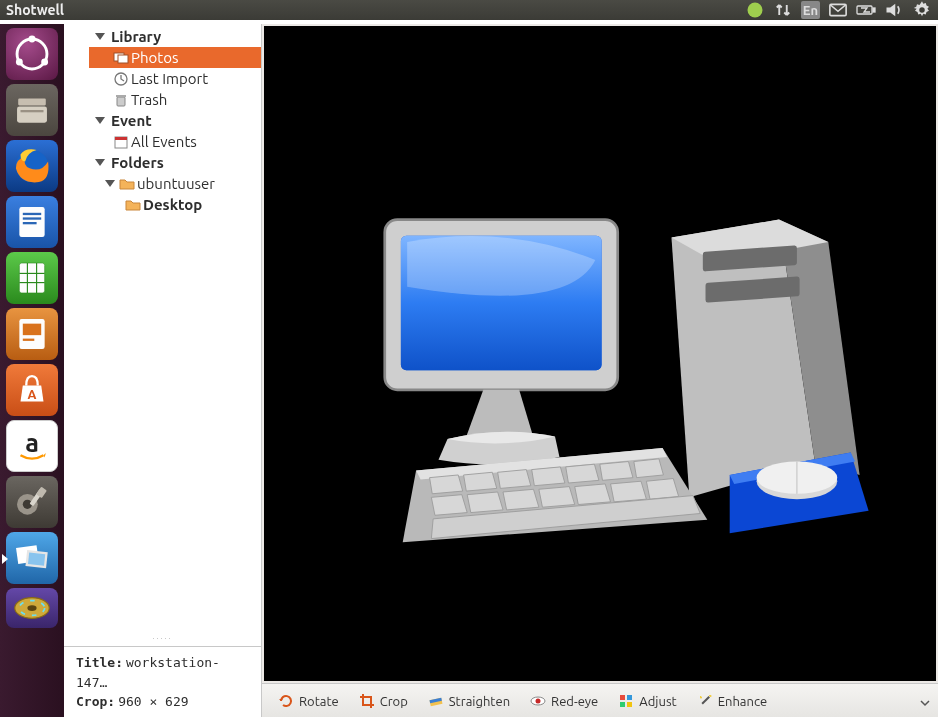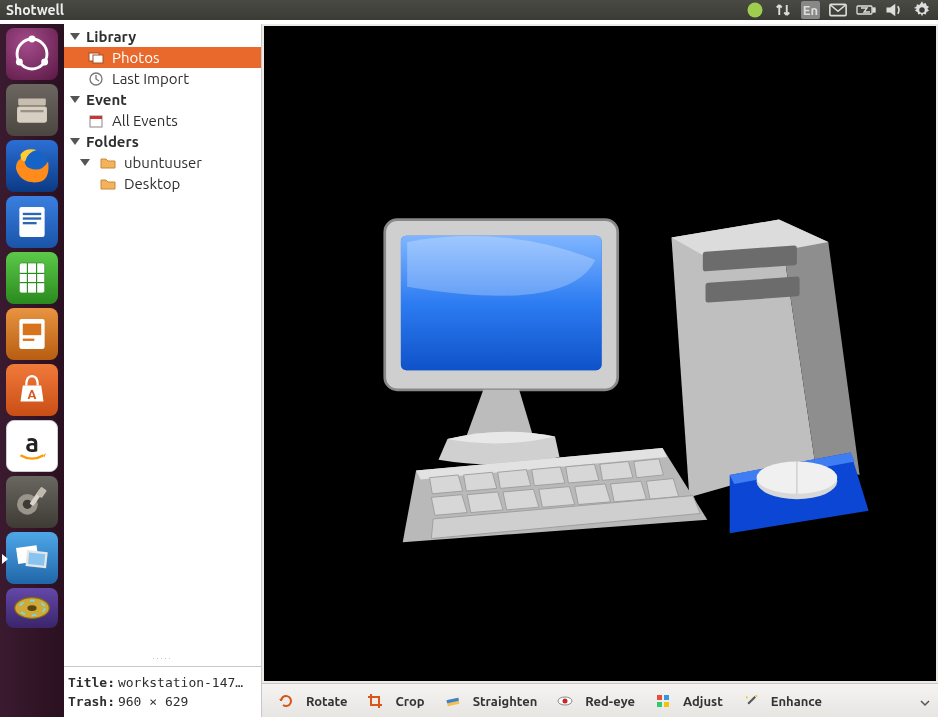--- a/index.html
+++ b/index.html
@@ -16,39 +16,39 @@
   
   .launcher { position:absolute; top:24px; left:0; width:64px; bottom:0; background: linear-gradient(to right,#3a1a2f,#2a1020); padding:4px 4px; display:flex; flex-direction:column; gap:4px; align-items:center;}
   .launcher .app { width:52px; height:52px; border-radius:8px; display:flex; align-items:center; justify-content:center; position:relative;}
   .launcher .app svg { width:46px; height:46px; }
   .tri { position:absolute; left:-4px; top:22px; width:0;height:0;border-top:5px solid transparent;border-bottom:5px solid transparent;border-left:6px solid #fff;}
 
   
   .window { position:absolute; top:24px; left:64px; right:0; bottom:0; background:#f2f1f0; display:flex; flex-direction:column;}
   .body { flex:1; display:flex; min-height:0;}
   .sidebar { width:198px; background:#fff; border-right:1px solid #c8c8c8; display:flex; flex-direction:column; font-size:15px; color:#2e2e2e; overflow:hidden;}
-  .tree { flex:1; overflow:auto; padding:2px 0;}
+  .tree { flex:1; overflow:auto; padding:2px 0;margin-left:25px;}
   .header-node { display:flex; align-items:center; padding:2px 4px; font-weight:bold; gap:4px; cursor:pointer;}
-  .node { display:flex; align-items:center; padding:2px 4px 2px 24px; gap:8px; cursor:pointer;}
-  .node.sub { padding-left:36px;}
+  .node { display:flex; align-items:center; padding:2px 4px 2px 24px; gap:2px; cursor:pointer;}
+  .node.sub { padding-left:36px;font-weight:bold;}
   .node.selected { background:#e9692c; color:#fff;}
   .tri-exp { width:0;height:0;border-left:5px solid transparent;border-right:5px solid transparent;border-top:7px solid #555; margin:0 2px;}
   .ic { width:16px; height:16px; display:inline-flex; align-items:center; justify-content:center;}
   .ic svg{width:16px;height:16px;}
   .grip { text-align:center; color:#aaa; font-size:8px; letter-spacing:2px; height:10px; line-height:6px;}
-  .info { border-top:1px solid #c8c8c8; padding:6px 4px; font-size:13px; line-height:1.4;}
+  .info { border-top:1px solid #c8c8c8; padding:6px 12px; font-size:13px; line-height:1.4;}
   .info b{font-family:monospace; font-weight:bold;}
   .info .val{font-family:monospace;}
   
   .viewer-wrap { flex:1; display:flex; flex-direction:column; background:#ece9e6;}
   .viewer { flex:1; background:#000; display:flex; align-items:center; justify-content:center; margin:2px; position:relative;}
   .viewer svg { width:80%; height:80%;}
   
   .toolbar { height:34px; background:linear-gradient(#f5f4f2,#e6e5e2); border-top:1px solid #c8c8c8; display:flex; align-items:center; padding:0 8px; gap:4px; font-size:13px; color:#333;}
-  .tbtn { display:flex; align-items:center; gap:12px; padding:3px 8px; border-radius:3px; cursor:pointer;font-weight:bold;}
+  .tbtn { display:flex; align-items:center; gap:5px; padding:3px 8px; border-radius:3px; cursor:pointer;}
   .ticon{width:16px;height:16px;display:inline-flex;align-items:center;justify-content:center;}
   .ticon svg{width:16px;height:16px;}
   .toolbar .spacer{flex:1;}
   .menu-arrow{width:10px;height:10px;color:#666;}
 </style>
 </head>
 <body>
 
 <div class="menubar">
   <span class="title">Shotwell</span>
@@ -202,20 +202,29 @@
         </div>
         <div class="node">
           <span class="ic">
               <svg viewBox="0 0 16 16">
                 <circle cx="8" cy="8" r="6" fill="none" stroke="#777" stroke-width="1.3"></circle>
                 <path d="M8 4 v4 l3 2" stroke="#777" fill="none" stroke-width="1.3"></path>
               </svg>
             </span>
           <span>Last Import</span>
         </div>
+        <div class="node">
+          <span class="ic">
+              <svg viewBox="0 0 16 16">
+                <rect x="4" y="5" width="8" height="9" rx="1" fill="#ccc" stroke="#888"></rect>
+                <rect x="3" y="3" width="10" height="2" fill="#aaa"></rect>
+              </svg>
+            </span>
+          <span>Trash</span>
+        </div>
         <div class="header-node">
           <span class="tri-exp"></span>
           <span>Event</span>
         </div>
         <div class="node">
           <span class="ic">
               <svg viewBox="0 0 16 16">
                 <rect x="2" y="3" width="12" height="11" fill="#fff" stroke="#888"></rect>
                 <rect x="2" y="3" width="12" height="3" fill="#c33"></rect>
               </svg>
@@ -240,21 +249,21 @@
               <svg viewBox="0 0 16 16">
                 <path d="M1 4 h5 l2 2 h7 v7 h-14 z" fill="#f4b35a" stroke="#c9863a"></path>
               </svg>
             </span>
           <span>Desktop</span>
         </div>
       </div>
       <div class="grip">·····</div>
       <div class="info">
         <div><b>Title:</b> <span class="val">workstation-147…</span></div>
-        <div><b>Trash:</b> <span class="val">960 × 629</span></div>
+        <div><b>Crop:</b> <span class="val">960 × 629</span></div>
       </div>
     </div>
 
     <div class="viewer-wrap">
       <div class="viewer">
         <svg viewBox="0 0 600 440">
 
           <g>
             <path d="M380 90 L500 70 L540 340 L400 380 Z" fill="#bfbfbf"></path>
             <path d="M500 70 L555 95 L590 355 L540 340 Z" fill="#8e8e8e"></path>

